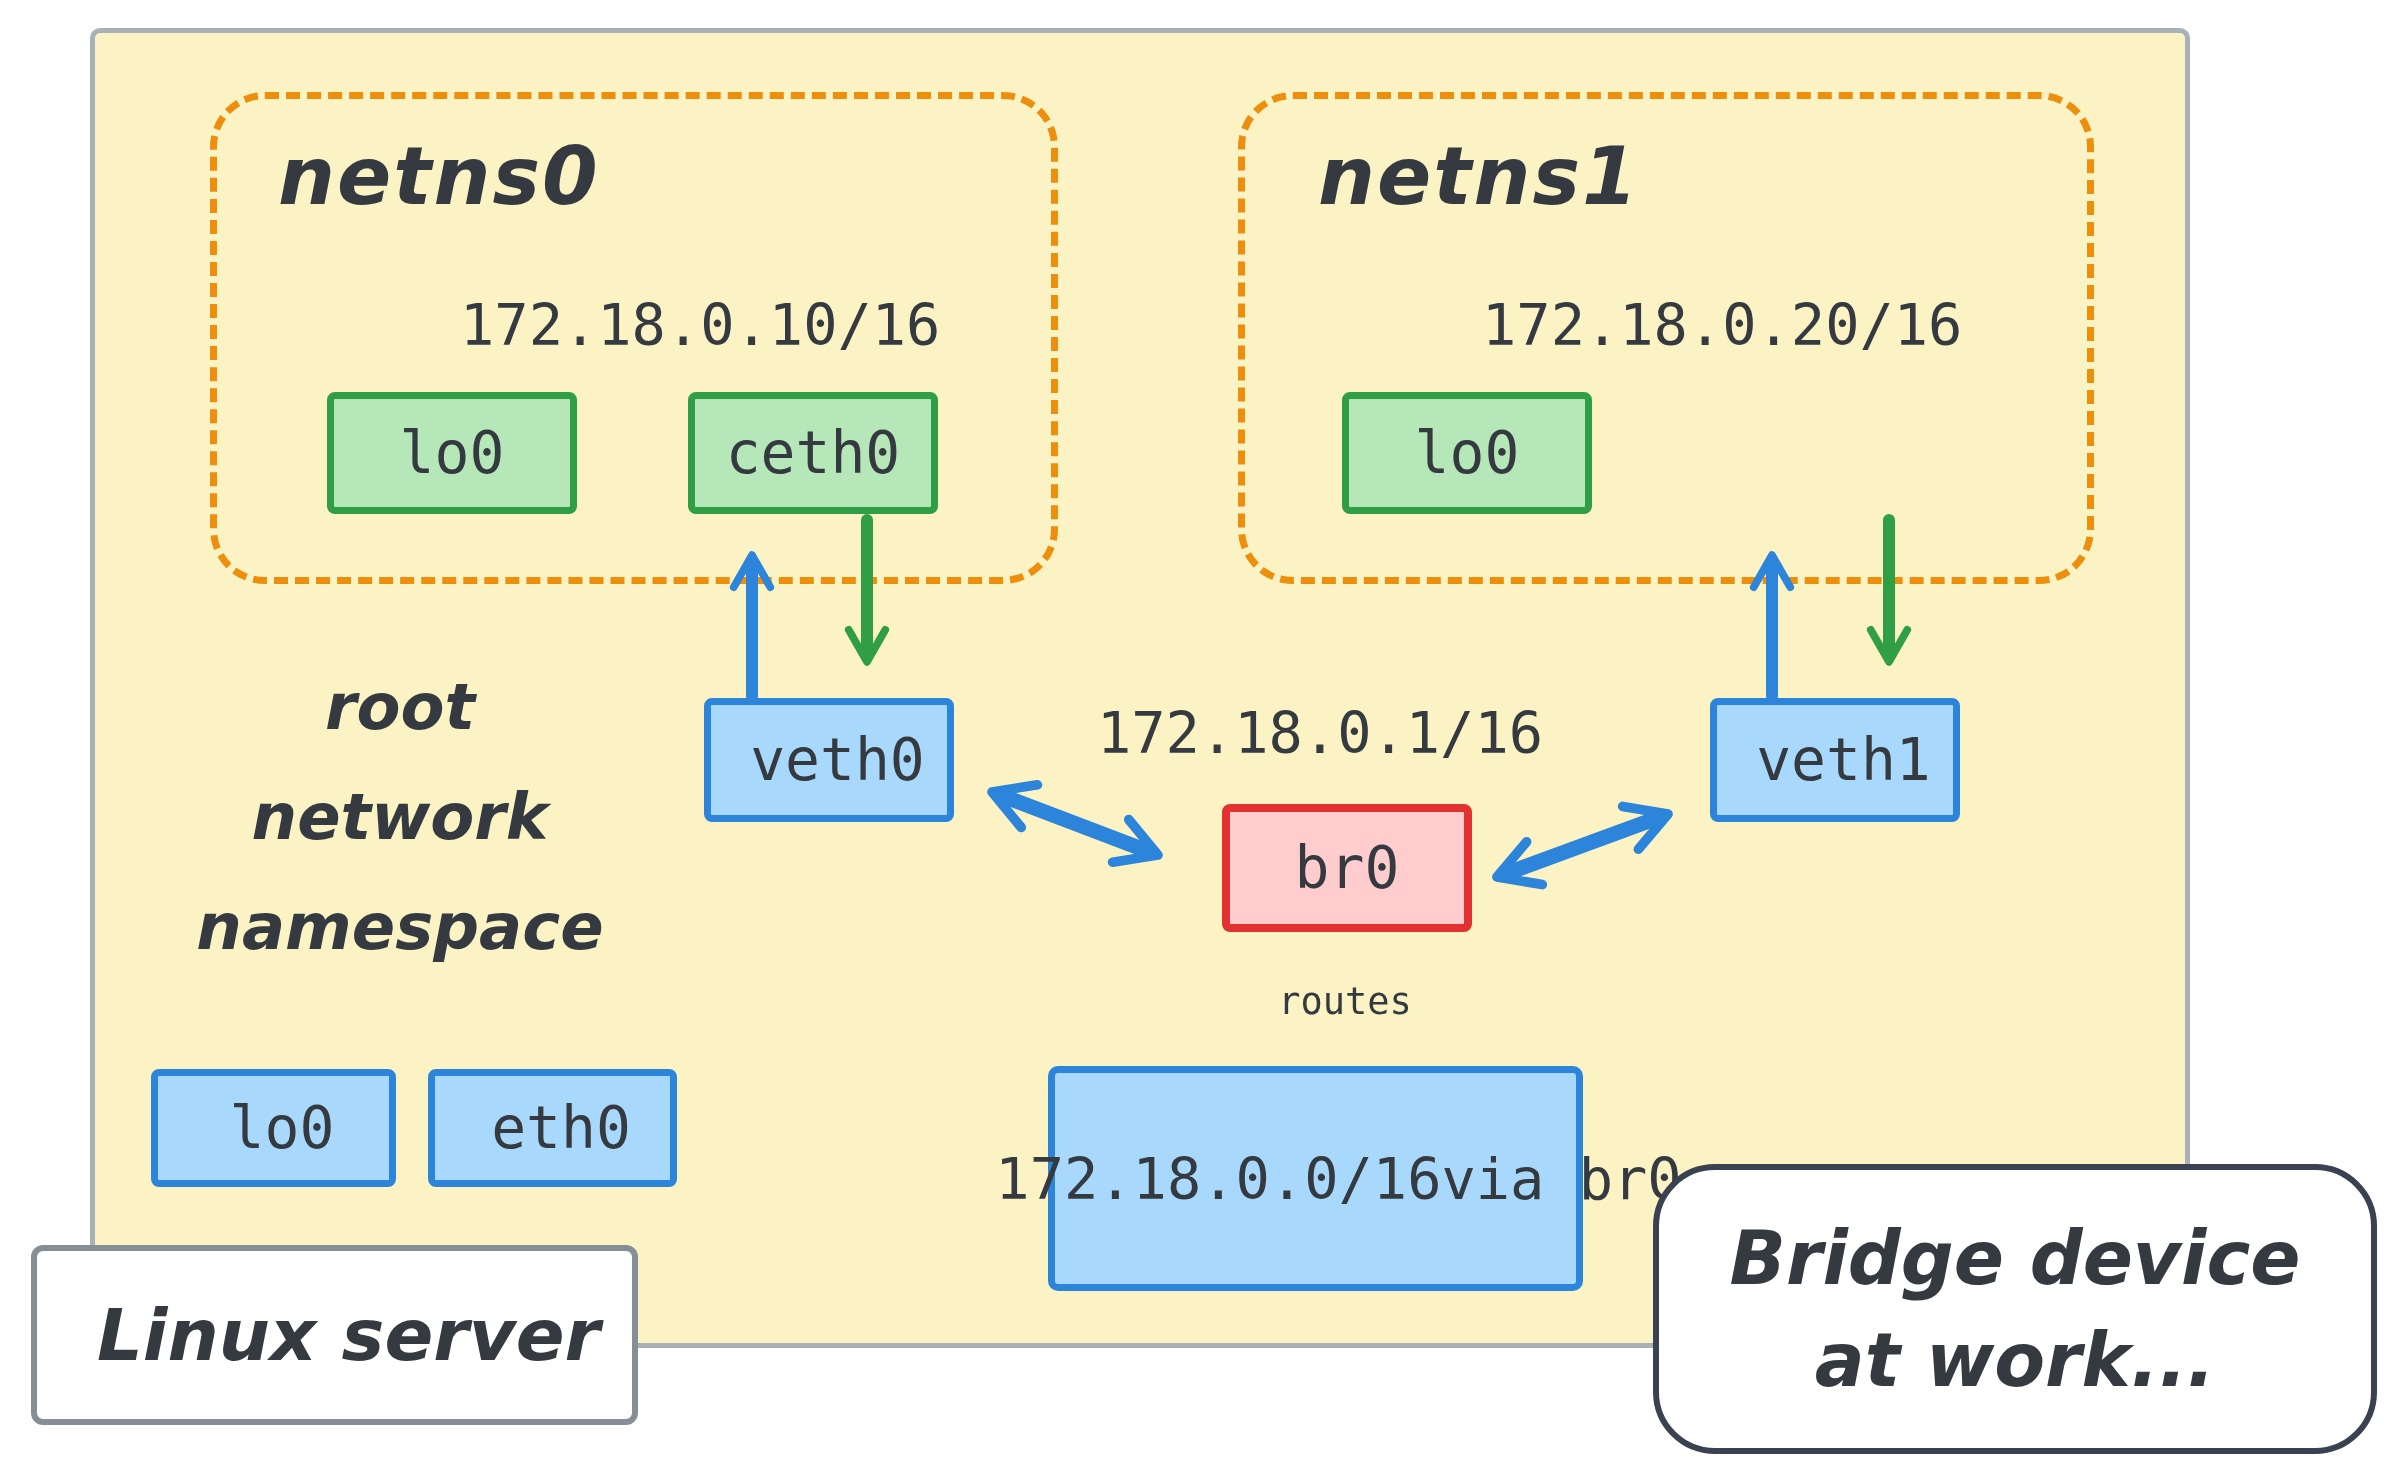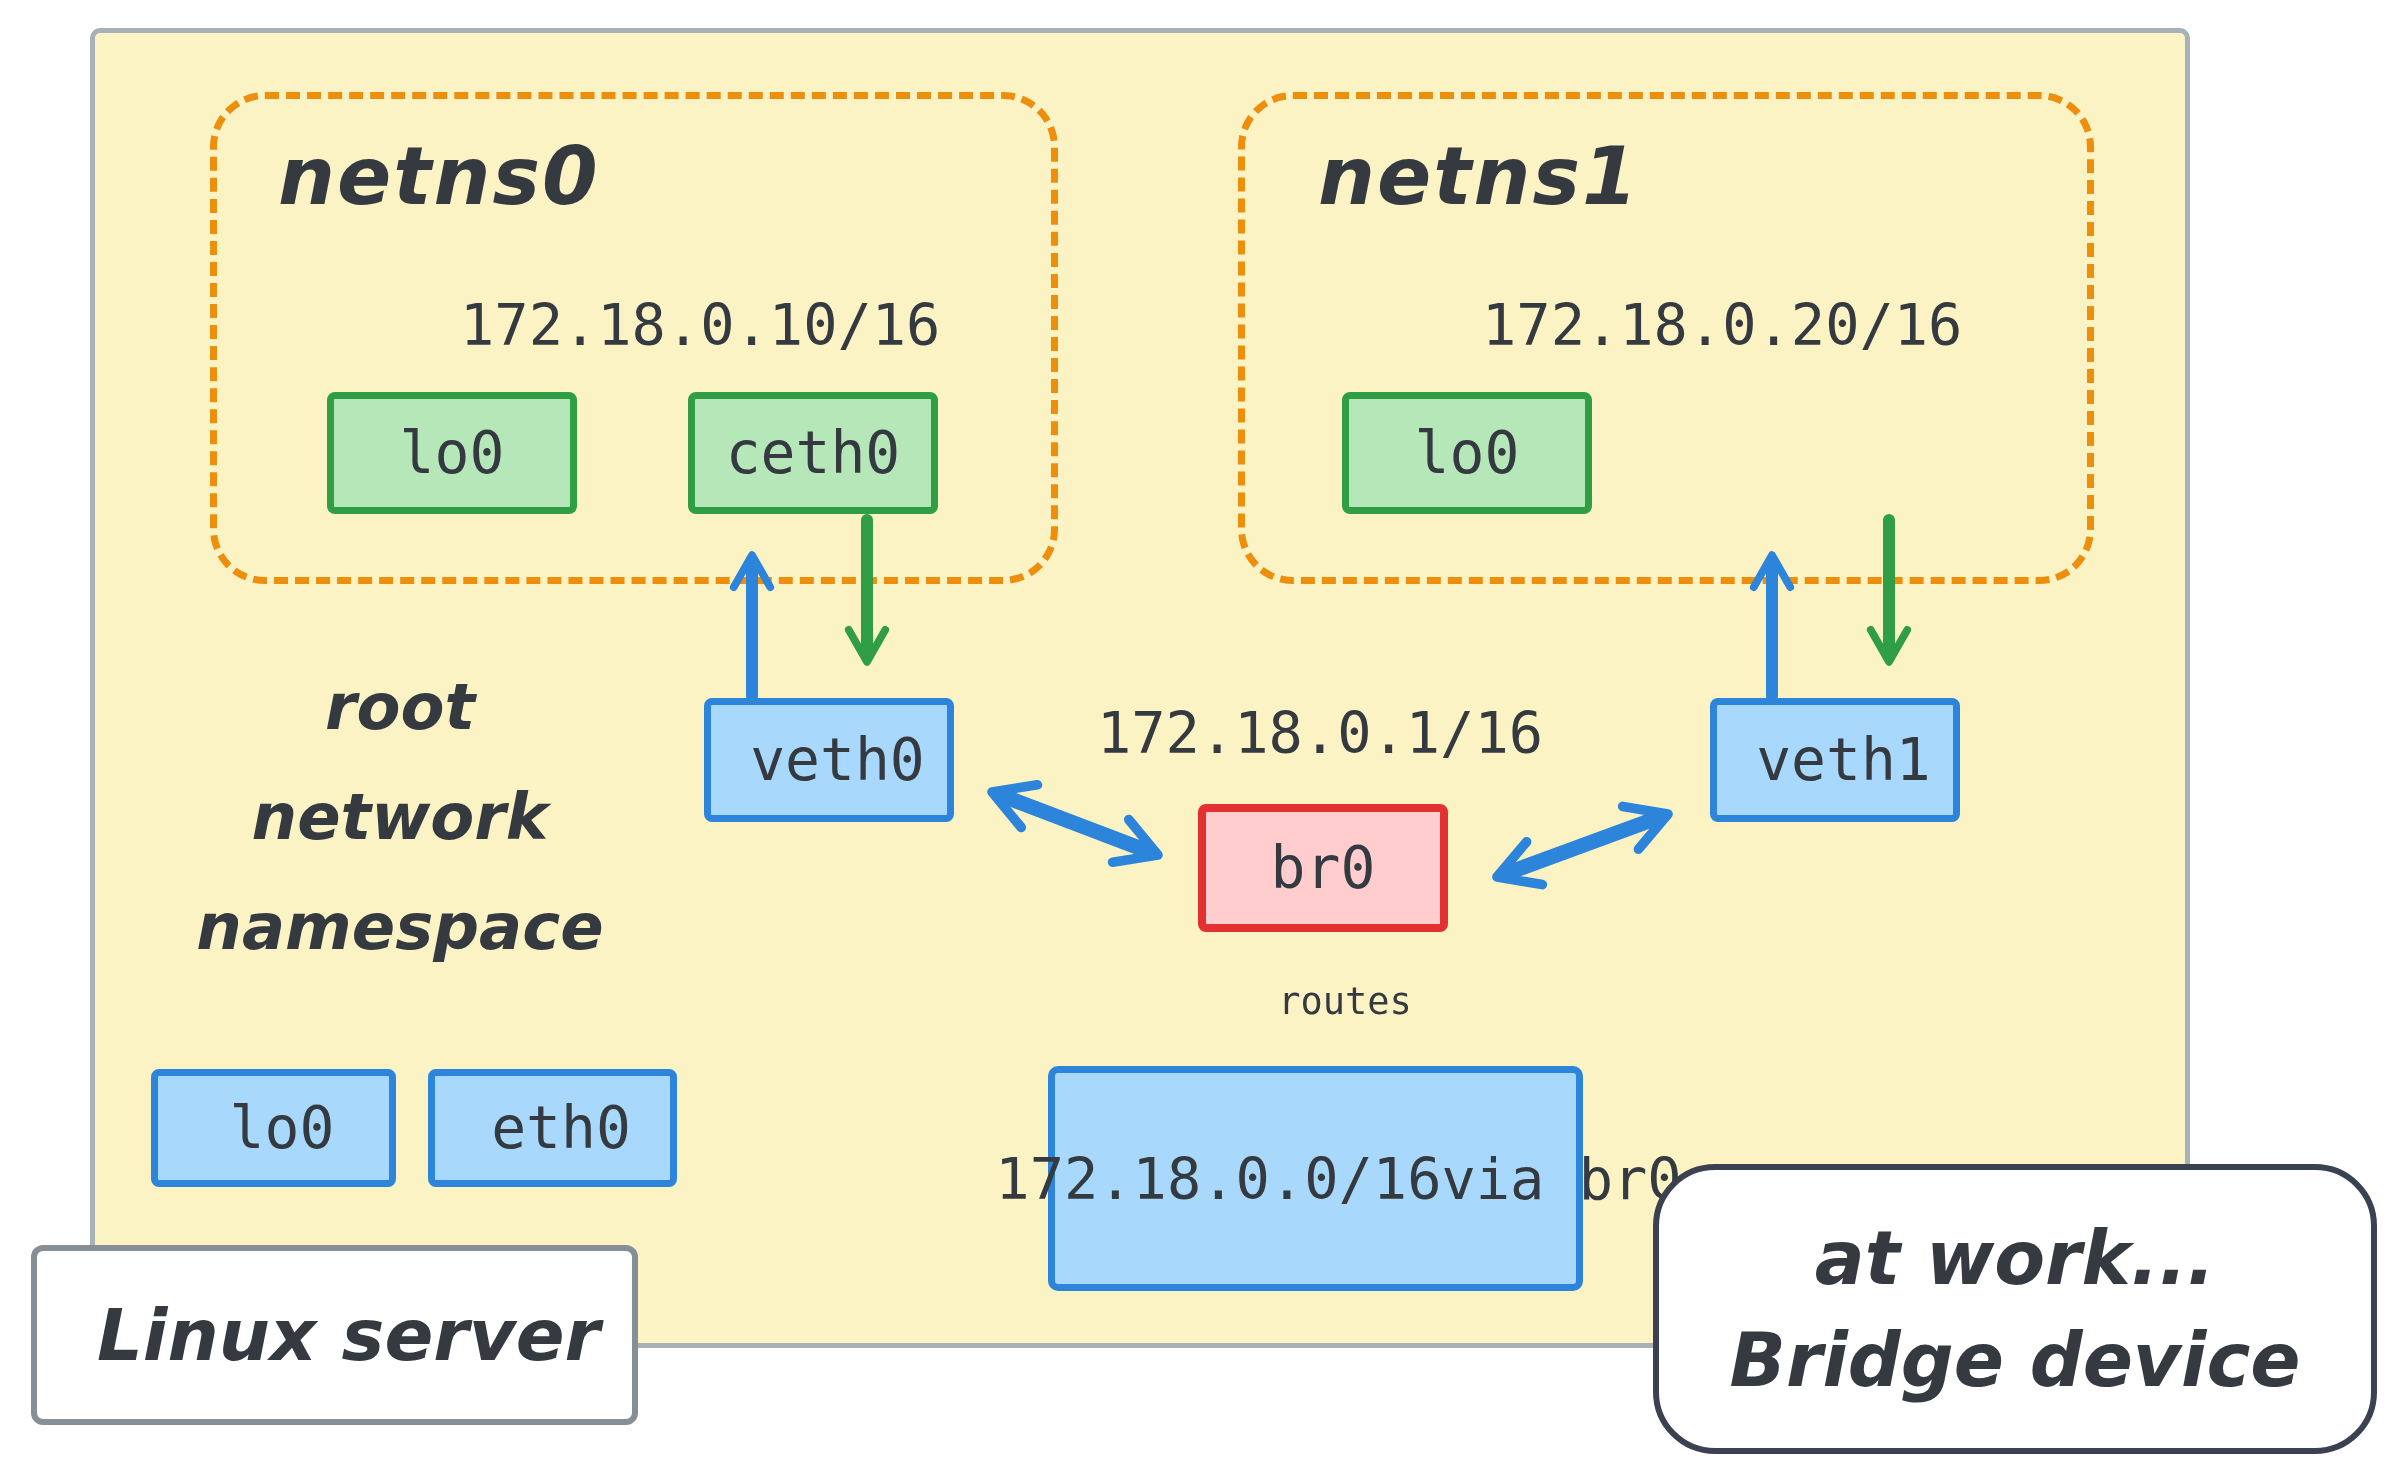--- a/index.html
+++ b/index.html
@@ -19,21 +19,21 @@
   .ns-title.t0{left:278px;top:130px;}
   .ns-title.t1{left:1318px;top:130px;}
   .ip-label{font-size:57px;white-space:nowrap;}
   .ip0{left:460px;top:292px;}
   .ip1{left:1482px;top:292px;}
 
   .dev{display:flex;align-items:center;justify-content:center;border-radius:8px;
        font-family:"DejaVu Sans Mono",monospace;font-size:58px;color:var(--ink);}
   .green{background:var(--green-fill);border:7px solid var(--green-stroke);}
   .blue{background:var(--blue-fill);border:7px solid var(--blue-stroke);padding-left:17px;}
-  .red{background:var(--red-fill);border:8px solid var(--red-stroke);}
+  .red{background:var(--red-fill);border:8px solid var(--red-stroke);margin-left:24px;}
 
   .lo0-ns0{left:327px;top:392px;width:250px;height:122px;}
   .ceth0{left:688px;top:392px;width:250px;height:122px;}
   .lo0-ns1{left:1342px;top:392px;width:250px;height:122px;}
   .ceth1{left:1712px;top:392px;width:250px;height:122px;}
   .veth0{left:704px;top:698px;width:250px;height:124px;}
   .veth1{left:1710px;top:698px;width:250px;height:124px;}
   .br0{left:1198px;top:804px;width:250px;height:128px;}
 
   .bridge-ip{left:1095px;top:700px;width:450px;text-align:center;}
@@ -113,17 +113,17 @@
     <div>namespace</div>
   </div>
 
   <div class="abs dev blue lo0-root">lo0</div>
   <div class="abs dev blue eth0-root">eth0</div>
 
   <div class="abs hand callout linux-callout">
     <div>Linux server</div>
   </div>
   <div class="abs hand callout bridge-callout">
+    <div>Bridge device</div>
     <div>at work...</div>
-    <div>Bridge device</div>
   </div>
 
 </div>
 
 </body></html>

